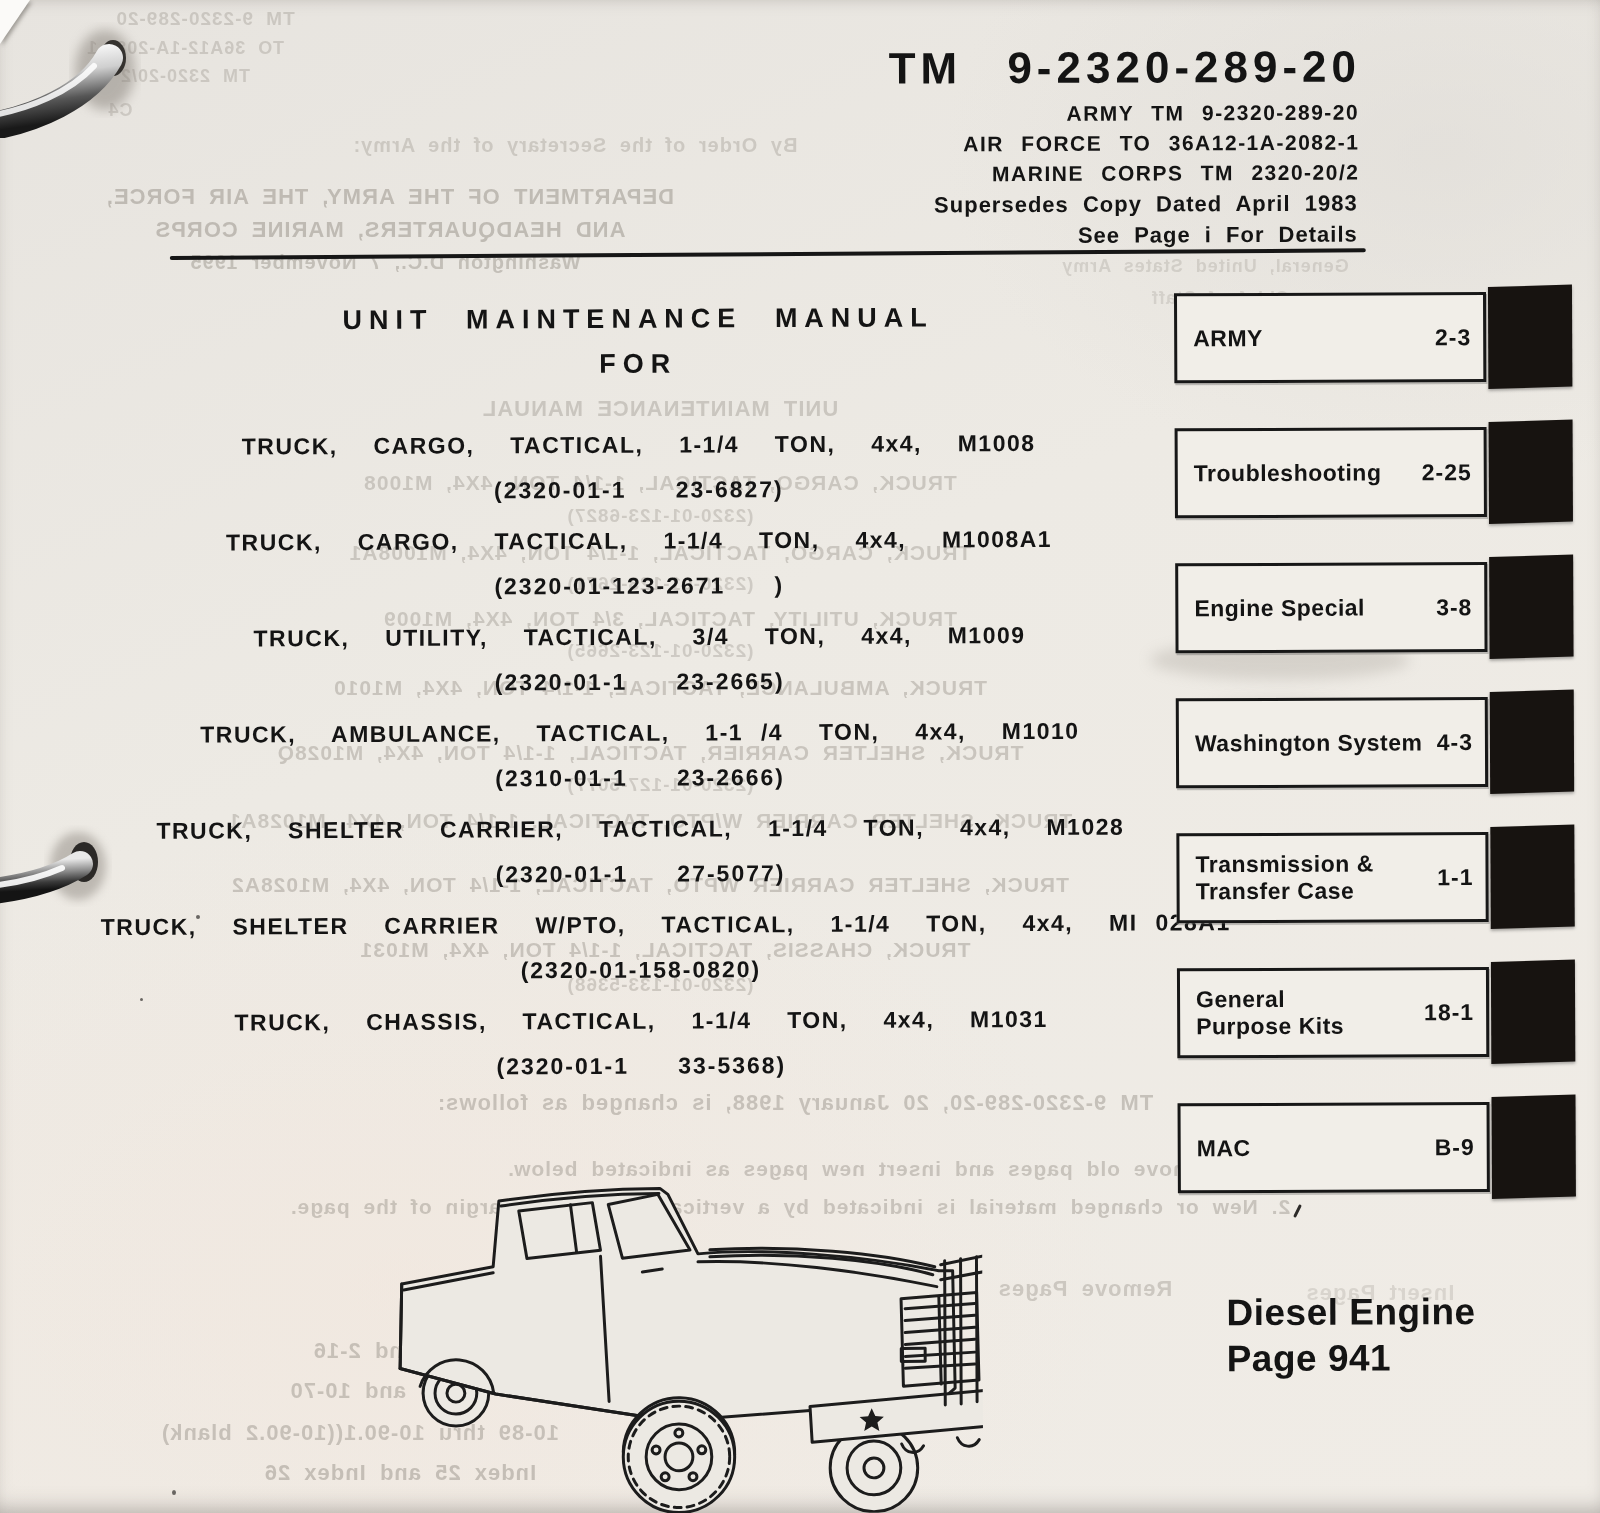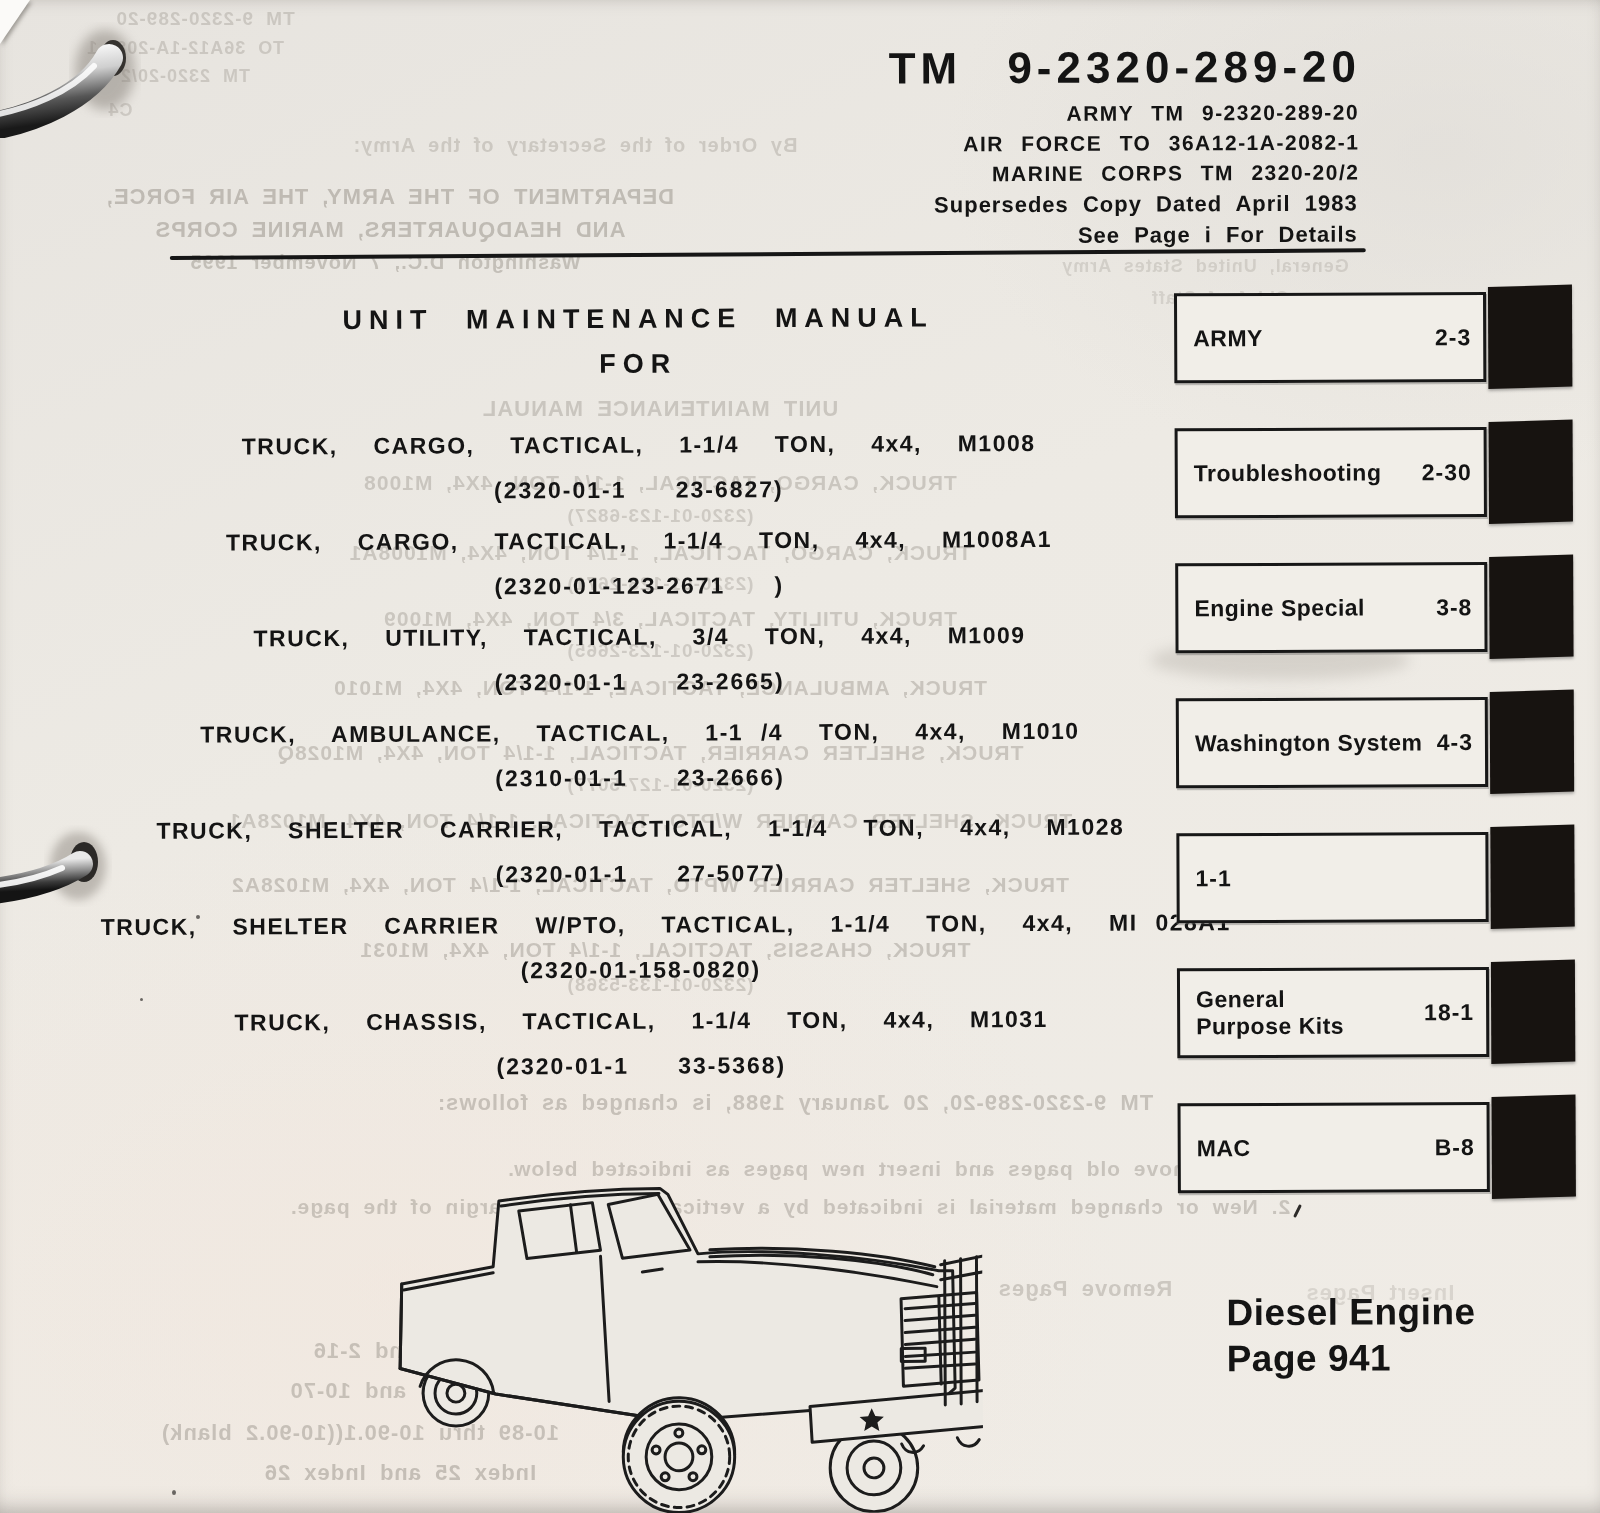--- a/index.html
+++ b/index.html
@@ -201,21 +201,21 @@
           <div class="tab-box">
             <span class="tab-label">ARMY</span>
             <span class="tab-page">2-3</span>
           </div>
           <div class="tab-black"></div>
         </div>
 
         <div class="tab">
           <div class="tab-box">
             <span class="tab-label">Troubleshooting</span>
-            <span class="tab-page">2-30</span>
+            <span class="tab-page">2-25</span>
           </div>
           <div class="tab-black"></div>
         </div>
 
         <div class="tab">
           <div class="tab-box">
             <span class="tab-label">Engine Special</span>
             <span class="tab-page">3-8</span>
           </div>
           <div class="tab-black"></div>
@@ -224,38 +224,40 @@
         <div class="tab">
           <div class="tab-box">
             <span class="tab-label">Washington System</span>
             <span class="tab-page">4-3</span>
           </div>
           <div class="tab-black"></div>
         </div>
 
         <div class="tab">
           <div class="tab-box">
+            <span class="tab-label">Transmission &amp;
+Transfer Case</span>
             <span class="tab-page">1-1</span>
           </div>
           <div class="tab-black"></div>
         </div>
 
         <div class="tab">
           <div class="tab-box">
             <span class="tab-label">General
 Purpose Kits</span>
             <span class="tab-page">18-1</span>
           </div>
           <div class="tab-black"></div>
         </div>
 
         <div class="tab">
           <div class="tab-box">
             <span class="tab-label">MAC</span>
-            <span class="tab-page">B-8</span>
+            <span class="tab-page">B-9</span>
           </div>
           <div class="tab-black"></div>
         </div>
       </div>
 
     <div class="footer-note">
       <div>Diesel Engine</div>
       <div>Page 941</div>
     </div>
 

